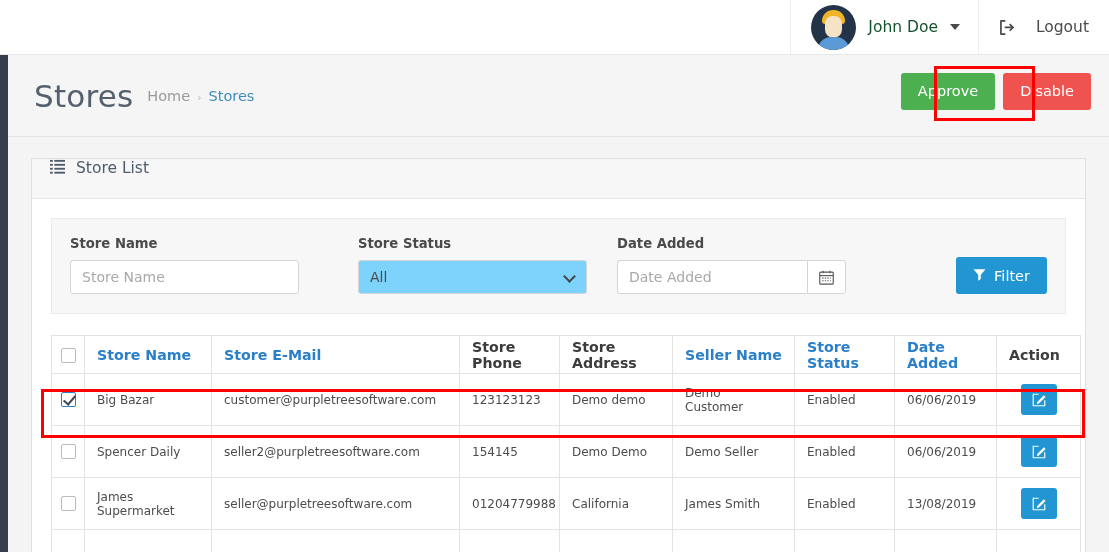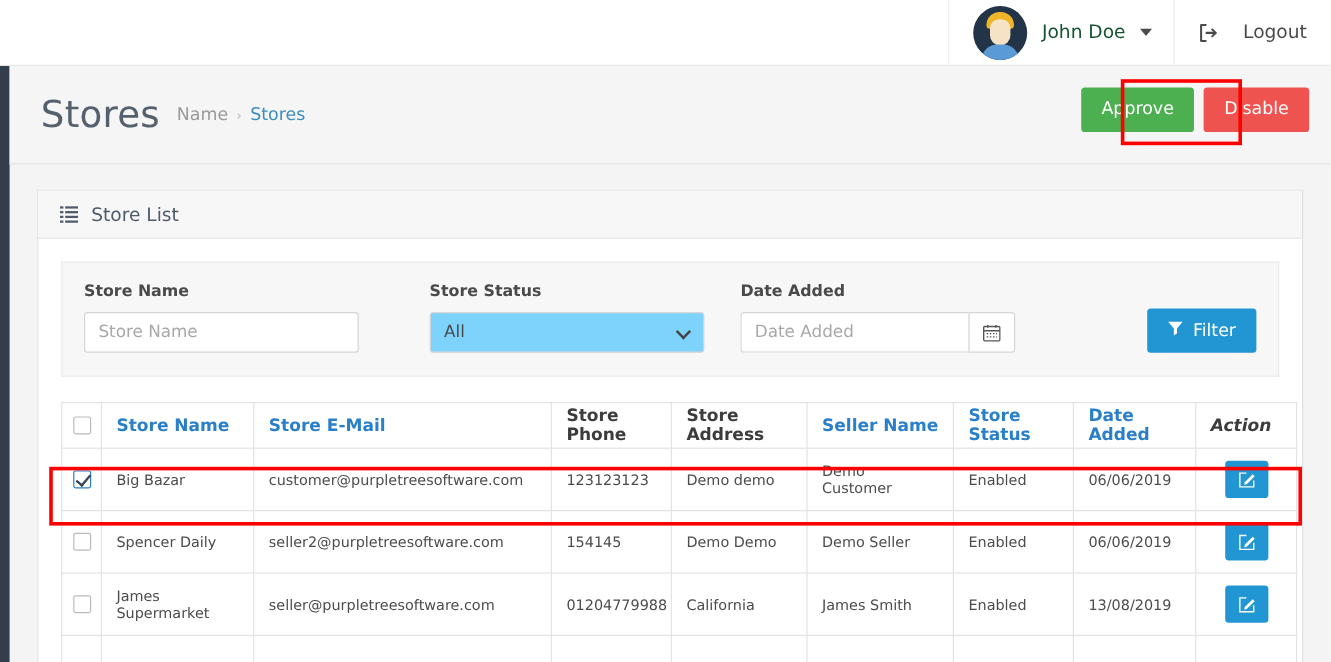--- a/index.html
+++ b/index.html
@@ -83,21 +83,21 @@
     border: 3px solid #ff0000; pointer-events: none; z-index: 30;
   }
 
   
   .panel {
     margin: 21px 23px 0 23px; background: #ffffff;
     border: 1px solid #e0e0e0; border-top: 1px solid #e0e0e0;
   }
   .panel-heading {
     height: 40px; background: #f7f7f7; border-bottom: 1px solid #e5e5e5;
-    display: flex; align-items: center; gap: 11px; padding: 0 18px;
+    display: flex; gap: 11px; padding: 0 18px;
   }
   .panel-title { font-size: 15.5px; color: #4f5b6b; }
   .list-icon { display: inline-flex; color: #4f5b6b; }
 
   
   .filter-box {
     margin: 19px 19px 0 19px; background: #f7f7f7; border: 1px solid #eaeaea;
     padding: 17px 18px 19px 18px; display: flex; align-items: flex-end; gap: 0;
   }
   .field { display: flex; flex-direction: column; }
@@ -146,21 +146,21 @@
   table.grid td { height: 52px; font-size: 12px; color: #4c4c4c; }
   td.link, .cell-link { color: #3c8dbc; cursor: pointer; }
   .col-chk  { width: 33px; padding: 0 !important; text-align: center !important; }
   .col-name { width: 127px; }
   .col-mail { width: 248px; }
   .col-phone{ width: 100px; }
   .col-addr { width: 113px; }
   .col-seller{ width: 122px; }
   .col-status{ width: 100px; }
   .col-date { width: 102px; }
-  .col-action{ width: 84px; text-align: center !important; padding: 0 !important; font-style: italic; }
+  .col-action{ width: 84px; text-align: center !important; padding: 0 !important; }
 
   .chk {
     width: 15px; height: 15px; border: 1px solid #bbbbbb; border-radius: 2px;
     background: #fff; display: inline-block; cursor: pointer; position: relative;
     vertical-align: middle;
   }
   .chk.checked { border-color: #2a7fc9; }
   .chk.checked::after {
     content: ""; position: absolute; left: 4px; top: 0px; width: 5px; height: 10px;
     border-right: 2px solid #3b4656; border-bottom: 2px solid #3b4656;
@@ -202,21 +202,21 @@
     </div>
   </div>
 
   <div class="sidebar"></div>
 
   <div class="content">
 
     <div class="page-header">
       <div class="page-title">Stores</div>
       <div class="breadcrumb">
-        <span class="bc-home">Name</span>
+        <span class="bc-home">Home</span>
         <span class="bc-sep">›</span>
         <span class="bc-current">Stores</span>
       </div>
       <div class="header-actions">
         <button class="btn btn-approve">Approve</button>
         <button class="btn btn-disable">Disable</button>
       </div>
     </div>
 
     <div class="panel">

